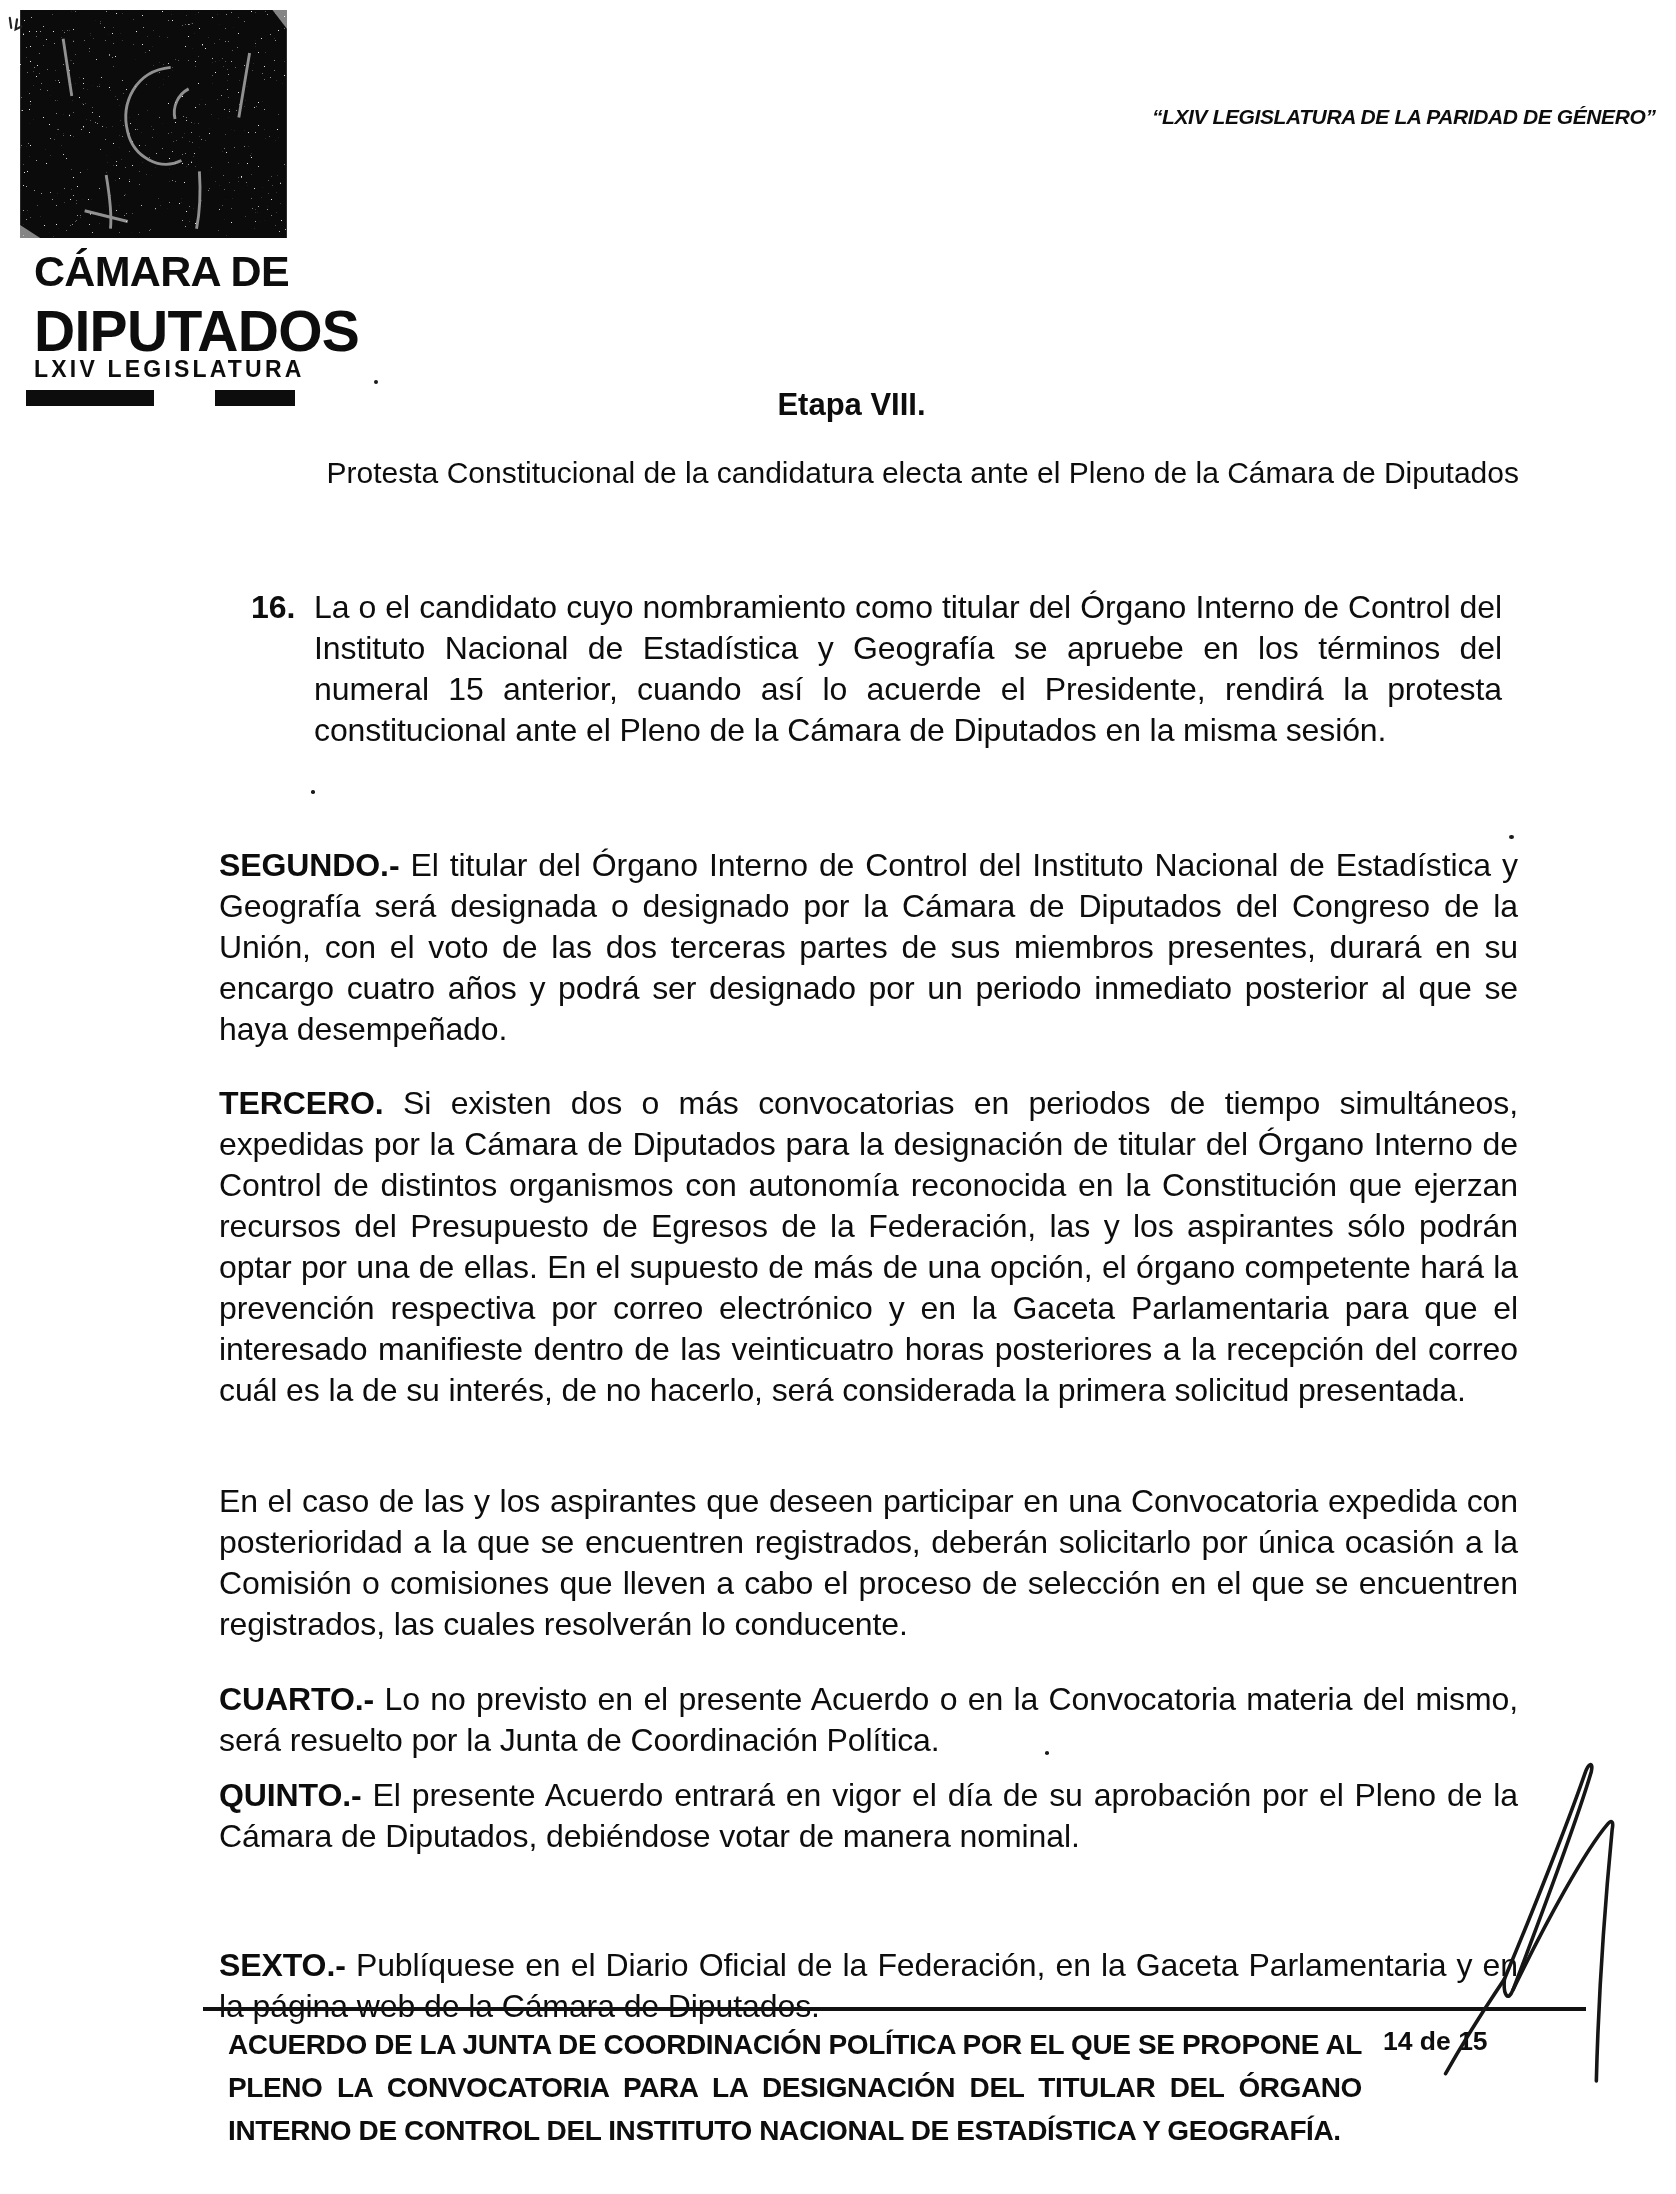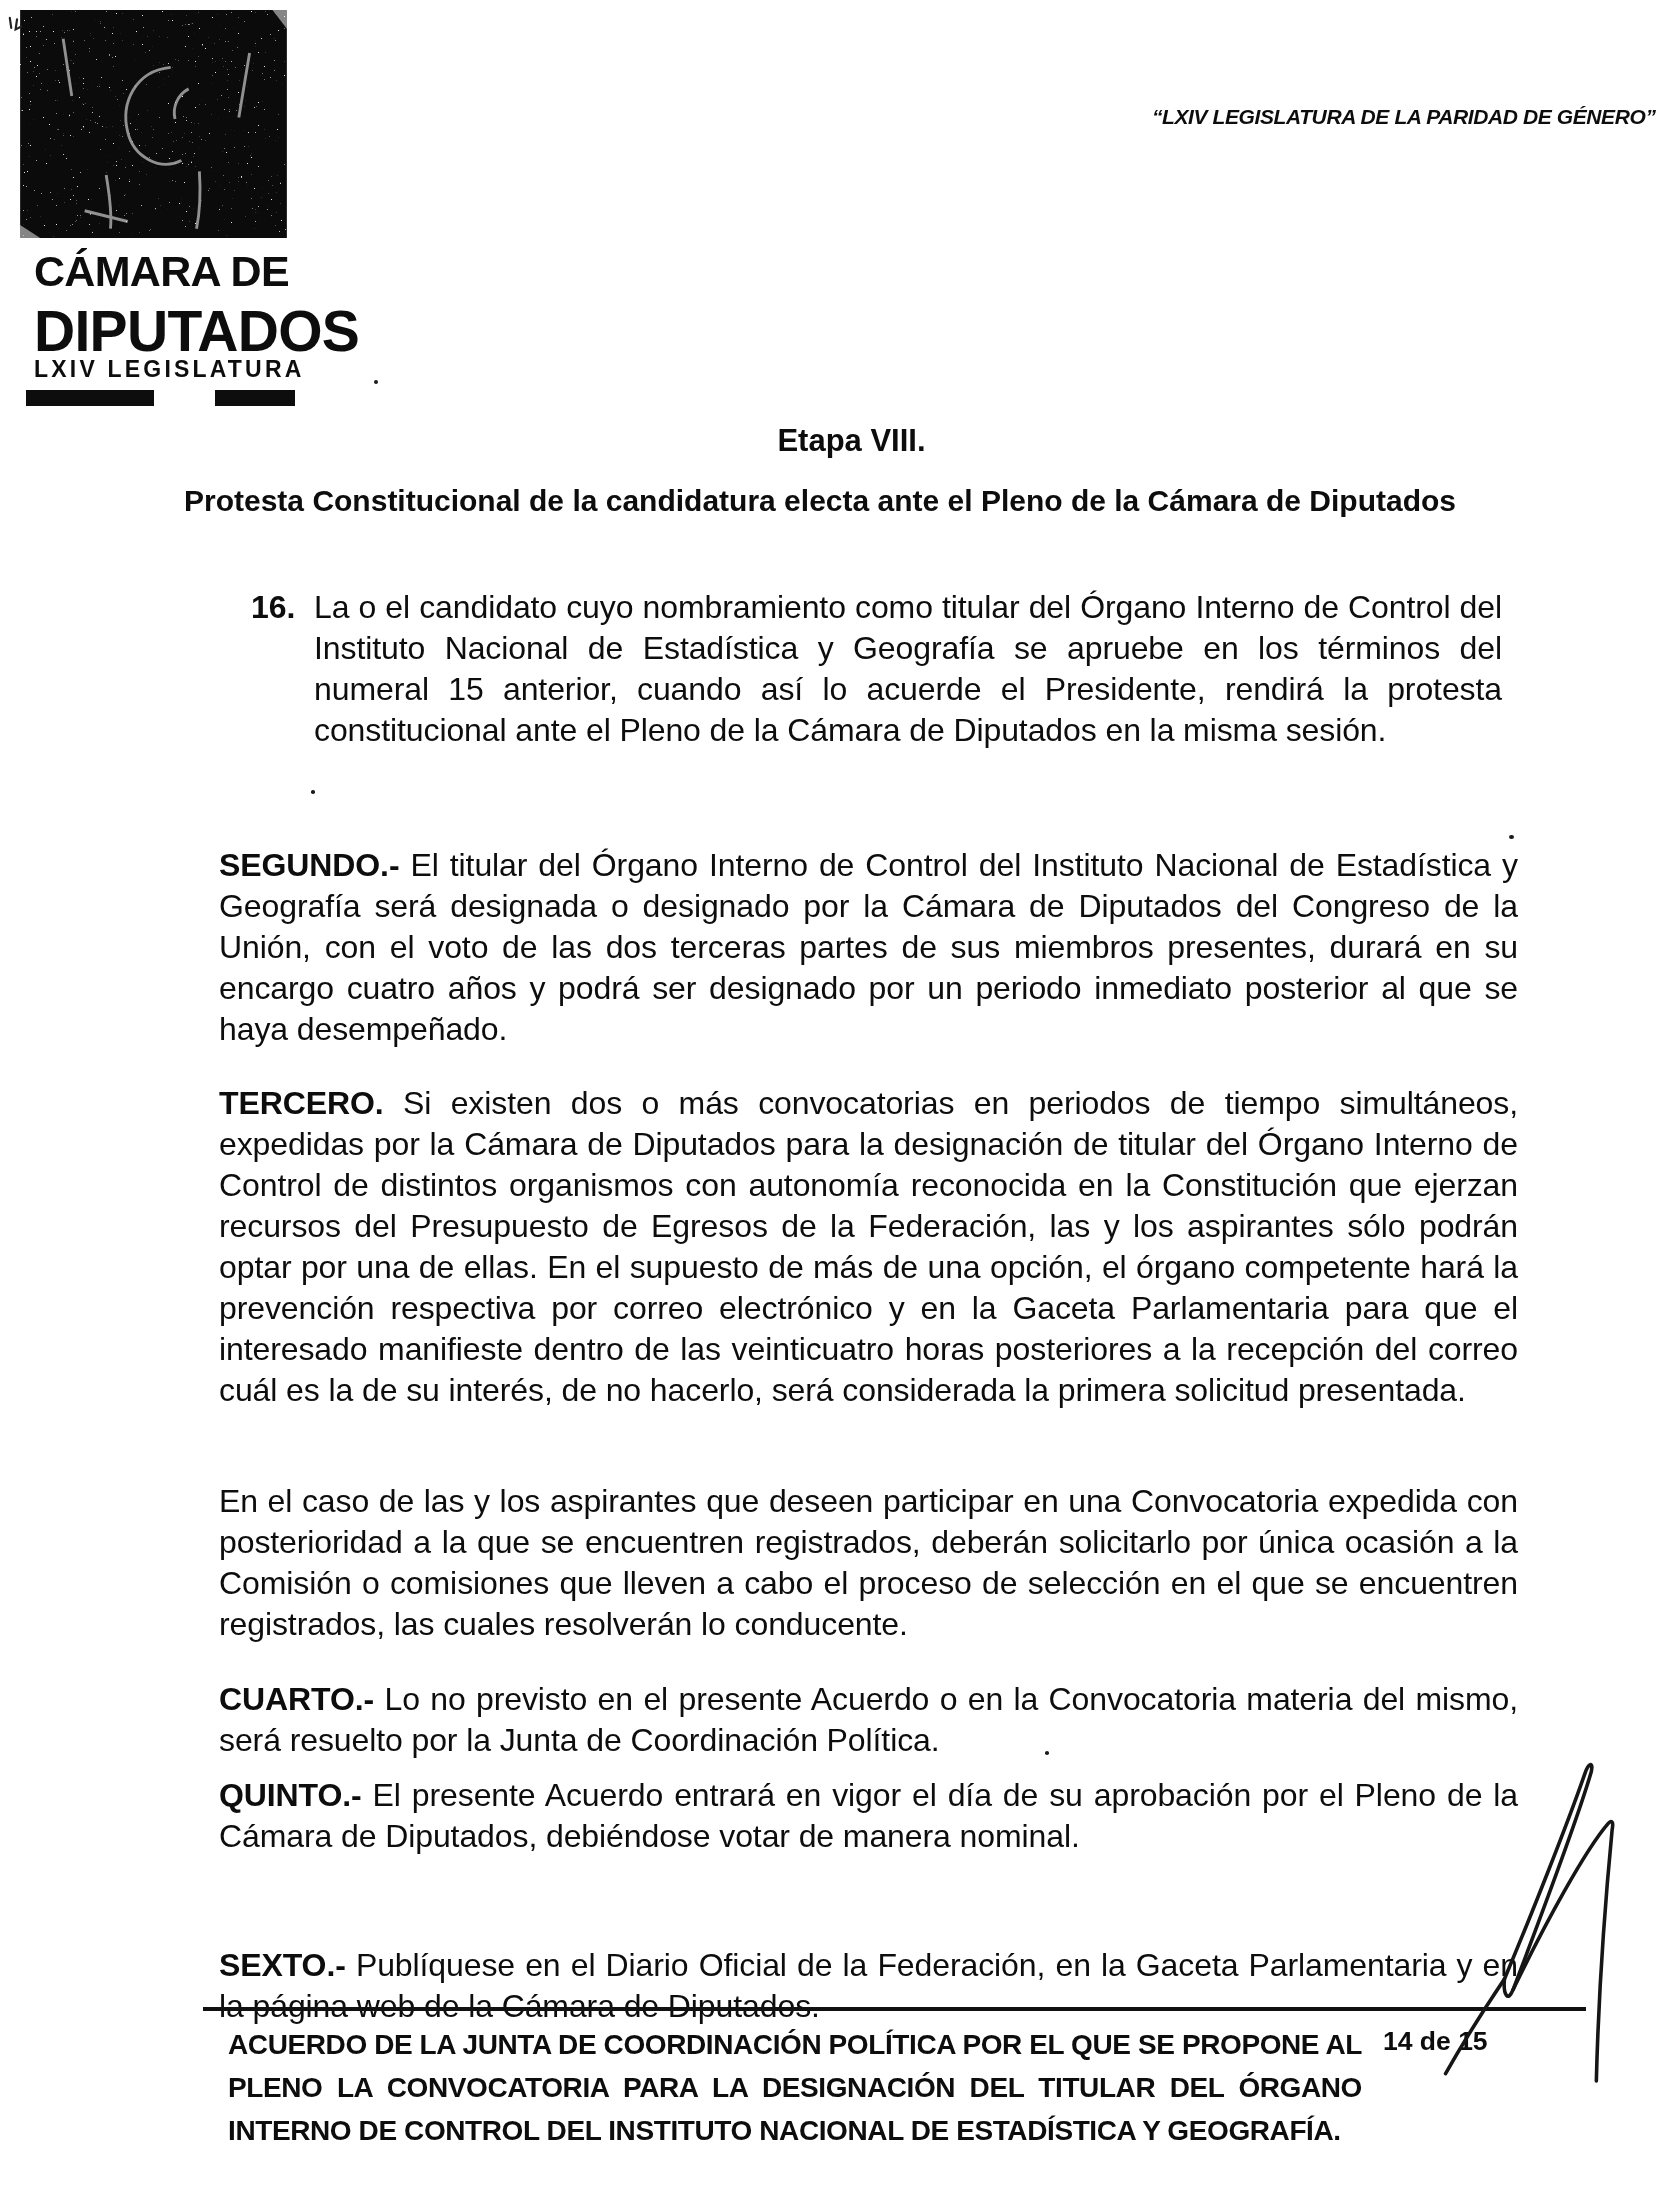--- a/index.html
+++ b/index.html
@@ -24,25 +24,25 @@
     position:absolute;right:21.5px;top:32px;
     font-size:37px;font-weight:bold;letter-spacing:-1.1px;white-space:nowrap;
   }
   .org-subtitle{
     position:absolute;right:21.5px;top:105px;
     font-size:21px;font-weight:bold;font-style:italic;letter-spacing:-0.4px;white-space:nowrap;
   }
   
   .stage-title{
     position:absolute;left:184px;top:387px;width:1335px;
-    text-align:center;font-size:31px;font-weight:bold;margin-top:36px;
+    text-align:center;font-size:31px;font-weight:bold;
   }
   .section-heading{
-    position:absolute;left:184px;top:475px;width:1335px;
-    text-align:left;font-size:30px;font-weight:bold;line-height:52px;
+    position:absolute;left:184px;top:447px;width:1335px;
+    text-align:right;font-size:30px;font-weight:normal;line-height:52px;
   }
   
   .numbered-item{
     position:absolute;left:251px;top:587px;width:1251px;
     display:flex;font-size:32px;line-height:41px;letter-spacing:-0.1px;
   }
   .numbered-item .num{flex:0 0 63px;font-weight:bold;}
   .numbered-item .itext{flex:1;text-align:justify;}
   .para{
     position:absolute;left:203px;width:1299px;margin:16px;

